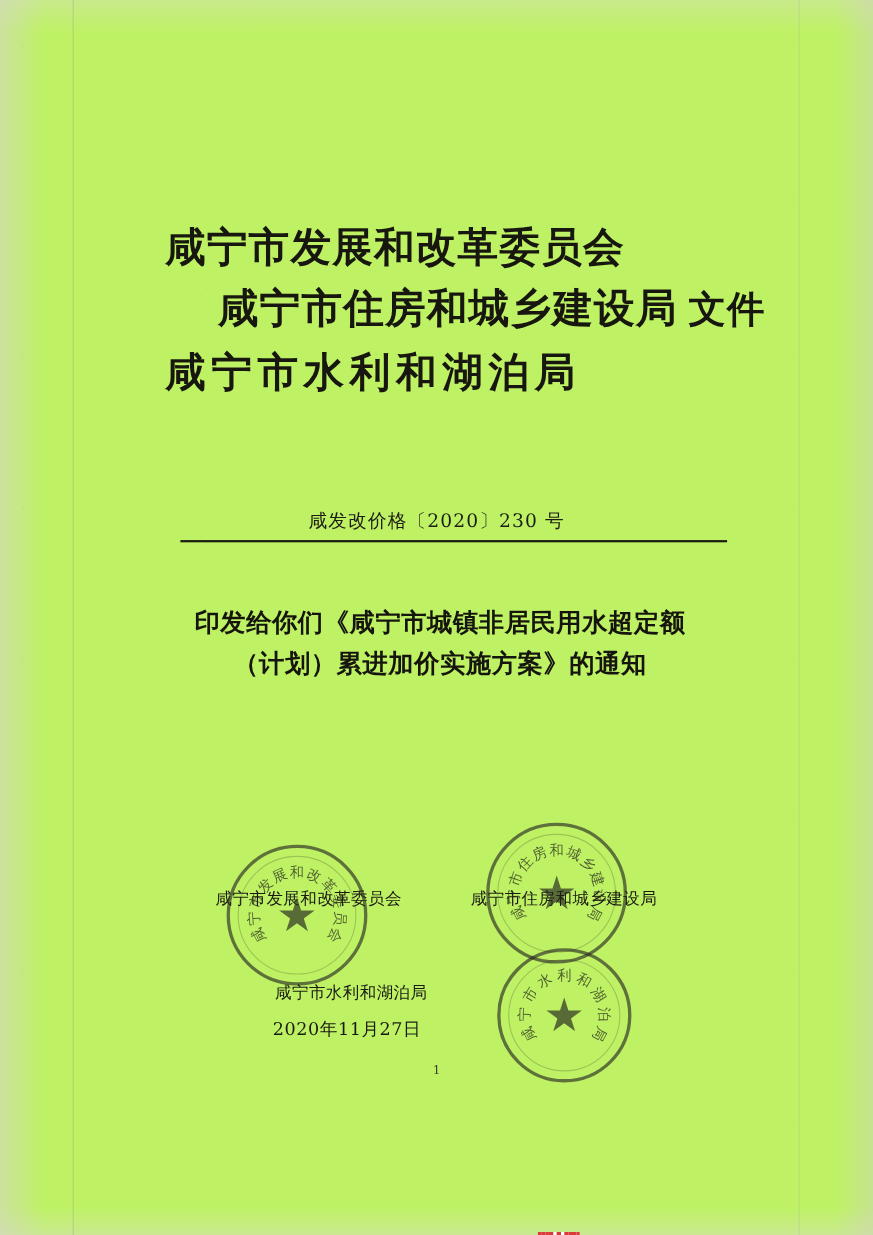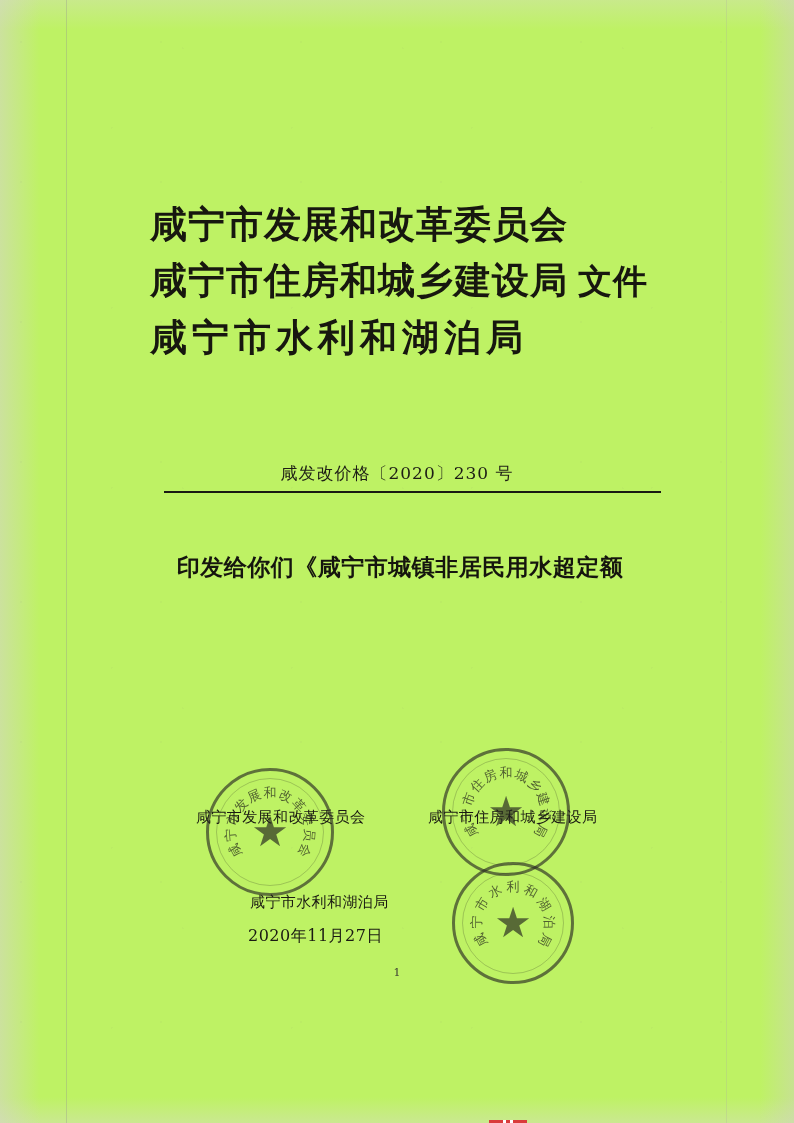--- a/index.html
+++ b/index.html
@@ -64,21 +64,21 @@
   .masthead-line {
     font-family: "DejaVu Serif", serif;
     font-weight: bold;
     color: #17170f;
     font-size: 37px;
     line-height: 56px;
     letter-spacing: 1px;
     white-space: nowrap;
   }
   .masthead-line.l1 { font-size: 37px; }
-  .masthead-line.l2 { font-size: 37px; }
+  .masthead-line.l2 { font-size: 37px; margin-left: 48px; }
   .masthead-line.l3 { font-size: 37px; letter-spacing: 5px; }
   .masthead-suffix {
     font-size: 34px;
     padding-left: 10px;
   }
 
   
   .docnum {
     position: absolute;
     left: 0;
@@ -272,20 +272,21 @@
         <span>咸宁市住房和城乡建设局</span><span class="masthead-suffix">文件</span>
       </div>
       <div class="masthead-line l3">咸宁市水利和湖泊局</div>
     </div>
 
     <div class="docnum">咸发改价格〔2020〕230 号</div>
     <div class="rule"></div>
 
     <div class="title">
       <div>印发给你们《咸宁市城镇非居民用水超定额</div>
+      <div>（计划）累进加价实施方案》的通知</div>
     </div>
 
 
     <div class="sig-row">
       <span class="sig-left">咸宁市发展和改革委员会</span>
       <span class="sig-right">咸宁市住房和城乡建设局</span>
     </div>
     <div class="sig-agency3">咸宁市水利和湖泊局</div>
     <div class="sig-date">2020年11月27日</div>
 

